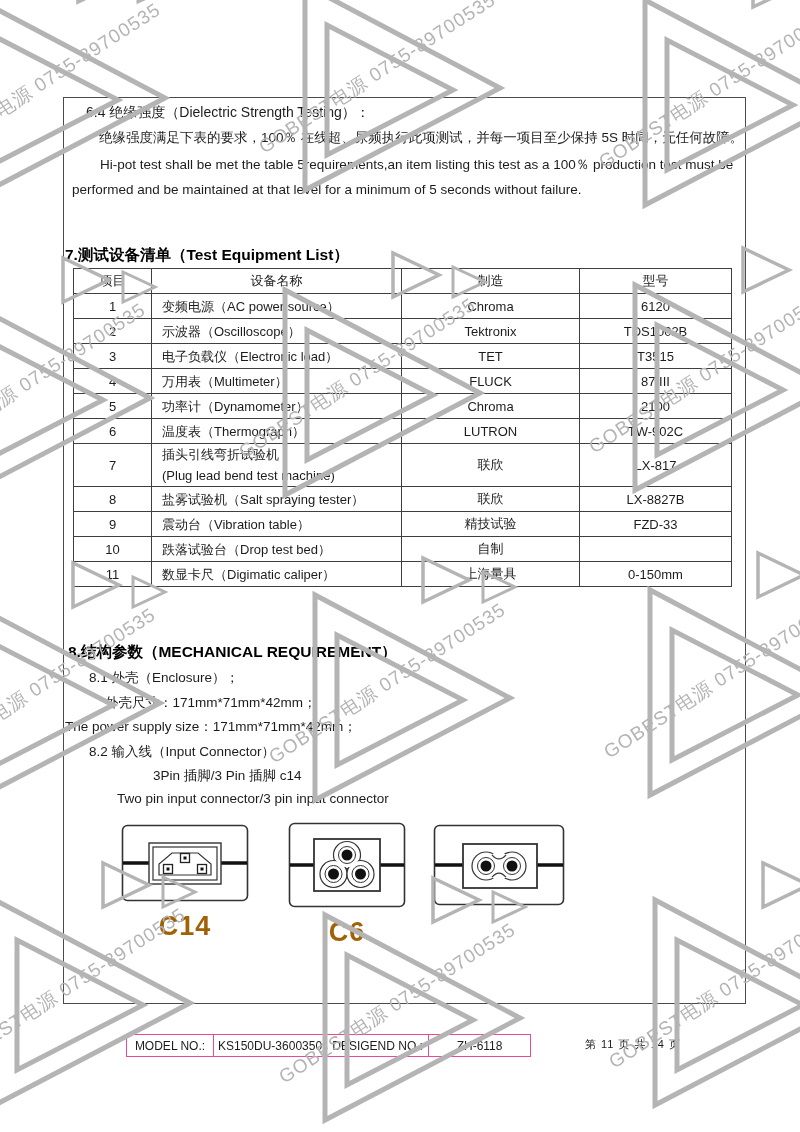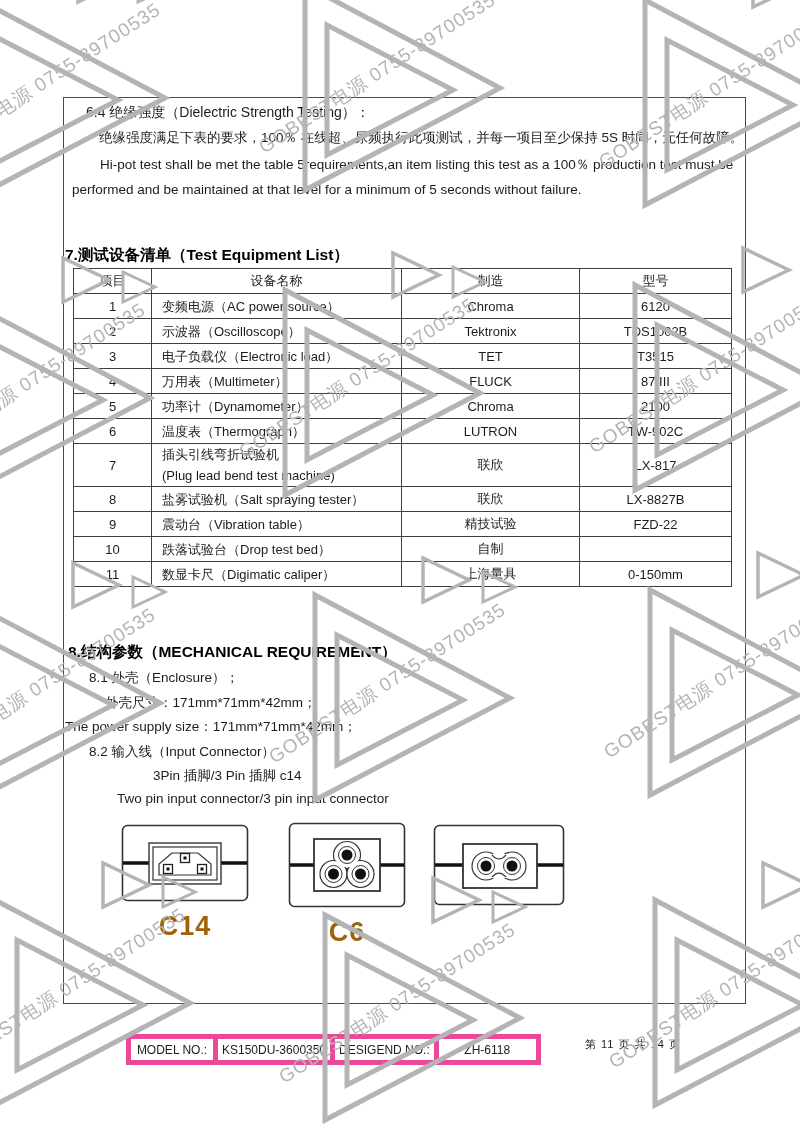--- a/index.html
+++ b/index.html
@@ -41,21 +41,21 @@
   
   .connector{position:absolute;text-align:center;}
   #conn-c14{left:57px;top:726px;width:128px;}
   #conn-c6{left:224px;top:724px;width:118px;}
   #conn-c8{left:369px;top:726px;width:132px;}
   .conn-label{margin-top:5px;font-size:27px;font-weight:bold;letter-spacing:1px;color:#a16207;}
 
   
   table.footer-table{position:absolute;left:126px;top:1034px;border-collapse:collapse;
                      font-size:12px;table-layout:fixed;z-index:1;}
-  .footer-table td{border:5px solid #ec4899;height:21px;text-align:center;padding:0 4px;white-space:nowrap;}
+  .footer-table td{border:1px solid #ec4899;height:21px;text-align:center;padding:0 4px;white-space:nowrap;}
   .page-num{position:absolute;left:585px;top:1037px;font-size:11px;letter-spacing:1px;
             white-space:nowrap;z-index:1;}
 </style>
 </head>
 <body>
 
 <div class="page">
 
   <div class="wm-layer" style="color: rgb(180, 180, 180);">
       <div class="wm-unit" style="left: -70px; top: -50px;">
@@ -238,21 +238,21 @@
           <tr>
             <td>8</td>
             <td class="cell-name">盐雾试验机（Salt spraying tester）</td>
             <td>联欣</td>
             <td>LX-8827B</td>
           </tr>
           <tr>
             <td>9</td>
             <td class="cell-name">震动台（Vibration table）</td>
             <td>精技试验</td>
-            <td>FZD-22</td>
+            <td>FZD-33</td>
           </tr>
           <tr>
             <td>10</td>
             <td class="cell-name">跌落试验台（Drop test bed）</td>
             <td>自制</td>
             <td></td>
           </tr>
           <tr>
             <td>11</td>
             <td class="cell-name">数显卡尺（Digimatic caliper）</td>

